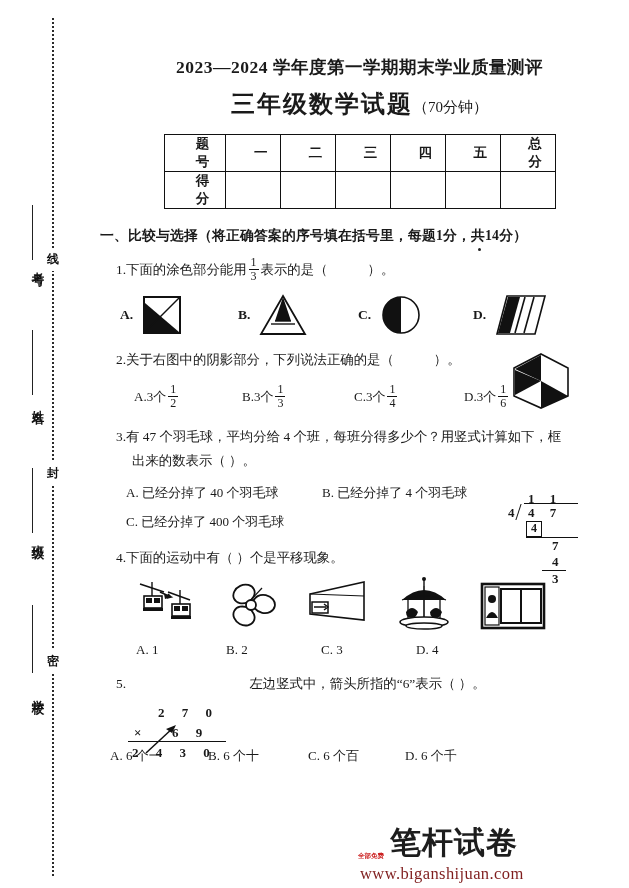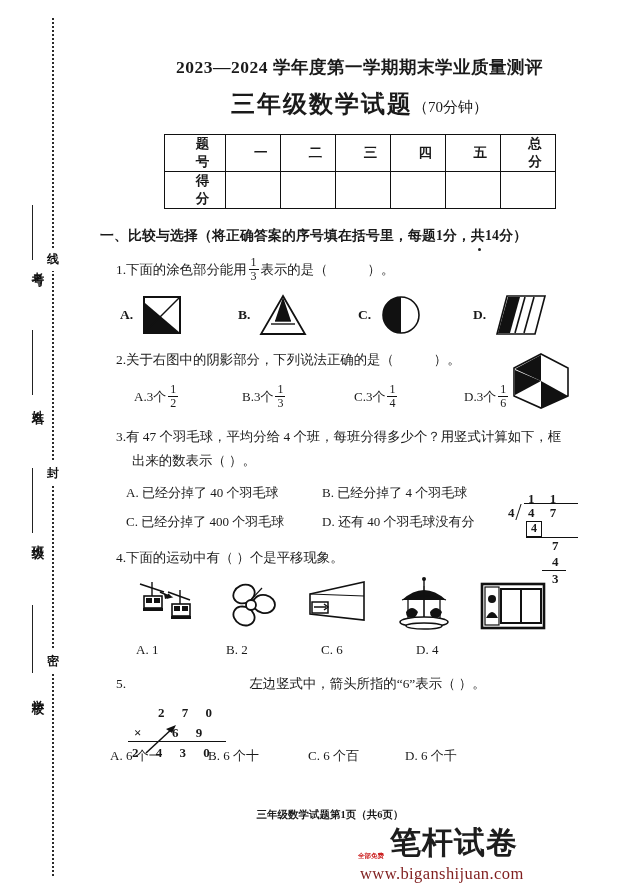--- a/index.html
+++ b/index.html
@@ -285,21 +285,20 @@
     <div style="position:absolute; left:62px; top:80px;">3</div>
   </div>
 
   <div class="opts" style="margin-top:12px; margin-left:36px;">
     <div class="opt-row">
       <div class="opt" style="width:196px;">A. 已经分掉了 40 个羽毛球</div>
       <div class="opt">B. 已经分掉了 4 个羽毛球</div>
     </div>
     <div class="opt-row" style="margin-top:11px;">
       <div class="opt" style="width:196px;">C. 已经分掉了 400 个羽毛球</div>
-      <div class="opt">D. 还有 40 个羽毛球没有分</div>
     </div>
   </div>
 
   <div class="q" style="margin-top:17px;">
     <span>4.</span><span>下面的运动中有（    ）个是平移现象。</span>
   </div>
 
   <div class="pic-row">
 
     <svg width="62" height="54" viewBox="0 0 62 54">
@@ -355,21 +354,21 @@
       <path d="M6 36 q6 -12 12 0 Z" fill="#111"></path>
       <rect x="21" y="7" width="20" height="34" fill="#fff" stroke="#111" stroke-width="2"></rect>
       <rect x="41" y="7" width="20" height="34" fill="#fff" stroke="#111" stroke-width="2"></rect>
     </svg>
   </div>
 
   <div class="opts" style="margin-top:10px; margin-left:46px;">
     <div class="opt-row">
       <div class="opt" style="width:90px;">A. 1</div>
       <div class="opt" style="width:95px;">B. 2</div>
-      <div class="opt" style="width:95px;">C. 6</div>
+      <div class="opt" style="width:95px;">C. 3</div>
       <div class="opt">D. 4</div>
     </div>
   </div>
 
   <div class="q" style="margin-top:16px;">
     <span>5.</span>
     <span style="display:inline-block; width:120px;"></span><span>左边竖式中，箭头所指的“6”表示（  ）。</span>
   </div>
 
   <div style="position:absolute; left:34px; top:705px; width:130px; height:70px;">
@@ -386,18 +385,17 @@
 
   <div class="opts" style="margin-top:52px; margin-left:20px;">
     <div class="opt-row">
       <div class="opt" style="width:98px;">A. 6 个一</div>
       <div class="opt" style="width:100px;">B. 6 个十</div>
       <div class="opt" style="width:97px;">C. 6 个百</div>
       <div class="opt">D. 6 个千</div>
     </div>
   </div>
 
-  <div class="footer-page">三年级数学试题第1页（共6页）</div>
   <div class="wm-brand">笔杆试卷</div>
   <div class="wm-free">全部免费</div>
   <div class="wm-url">www.biganshijuan.com</div>
 
 </div>
 
 </body></html>

